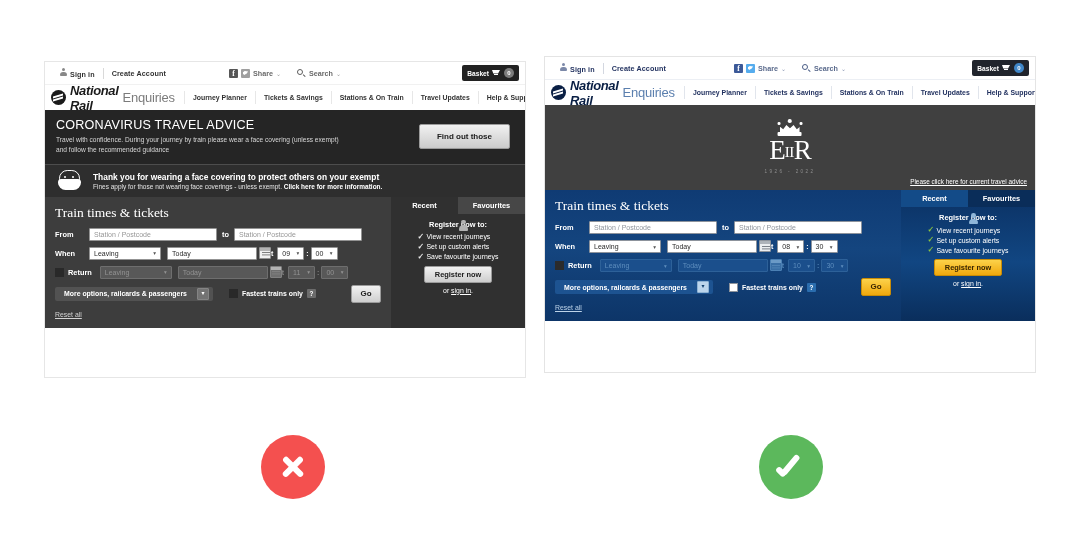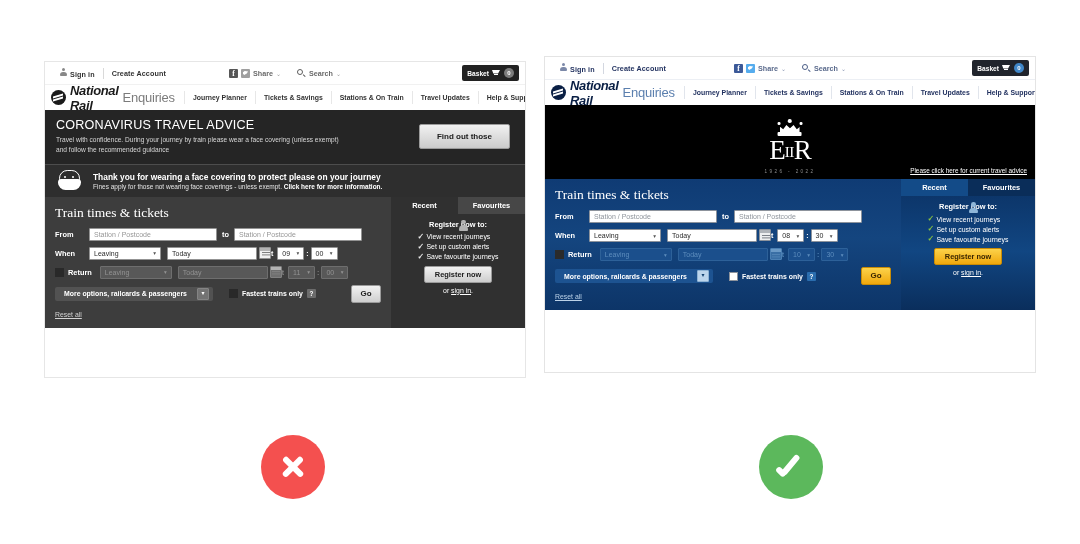--- a/index.html
+++ b/index.html
@@ -167,21 +167,21 @@
   #siteBad .wtab.active{background:#2e3236;color:#fff;}
   #siteBad .avatar::before,#siteBad .avatar::after{background:#aeb3b8;}
   #siteBad .regnow,#siteBad .tickrow{color:#fff;}
   #siteBad .tickmark{color:#e7e9ea;}
   #siteBad .regbtn{background:linear-gradient(#f0f0f0,#cbcbcb);border:1px solid #9a9a9a;color:#222;}
   #siteBad .orsign{color:#fff;}
 
   
   #siteGood{left:545px;top:57px;width:490px;height:315px;background:#fff;
     box-shadow:0 0 0 1px #e4e4e4;}
-  .memorial{background:#000000;height:74px;position:relative;}
+  .memorial{background:#404040;height:85px;position:relative;}
   .cypher{position:absolute;left:50%;top:14px;transform:translateX(-50%);text-align:center;}
   .crown{width:30px;height:17px;margin:0 auto 1px auto;position:relative;}
   .crown .band{position:absolute;left:3px;bottom:0;width:24px;height:4px;background:#fff;border-radius:1px;}
   .crown .body{position:absolute;left:5px;bottom:3.4px;width:20px;height:8px;background:#fff;
     clip-path:polygon(0% 100%,0% 28%,16% 58%,32% 6%,50% 46%,68% 6%,84% 58%,100% 28%,100% 100%);}
   .crown .orb{position:absolute;left:50%;top:0;transform:translateX(-50%);width:3.6px;height:3.6px;
     border-radius:50%;background:#fff;}
   .crown .dot{position:absolute;width:2.6px;height:2.6px;border-radius:50%;background:#fff;top:3px;}
   .crown .dot.l{left:2.6px;} .crown .dot.r{right:2.6px;}
   .eiir{color:#fff;font-family:"Liberation Serif",serif;font-size:27px;line-height:1;
@@ -294,21 +294,21 @@
     </div>
 
     <div class="facebar">
       <div class="maskico">
         <span class="head"></span>
           <span class="eye l"></span>
           <span class="eye r"></span>
           <span class="mask"></span>
       </div>
       <div>
-        <p class="facebar-t1">Thank you for wearing a face covering to protect please on your journey</p>
+        <p class="facebar-t1">Thank you for wearing a face covering to protect others on your exempt</p>
         <p class="facebar-t2">
           <span>Fines apply for those not wearing face coverings - unless exempt.</span>
           <b>Click here for more information.</b>
         </p>
       </div>
     </div>
 
     <div class="widget">
       <div class="wform">
         <p class="wtitle">Train times &amp; tickets</p>

